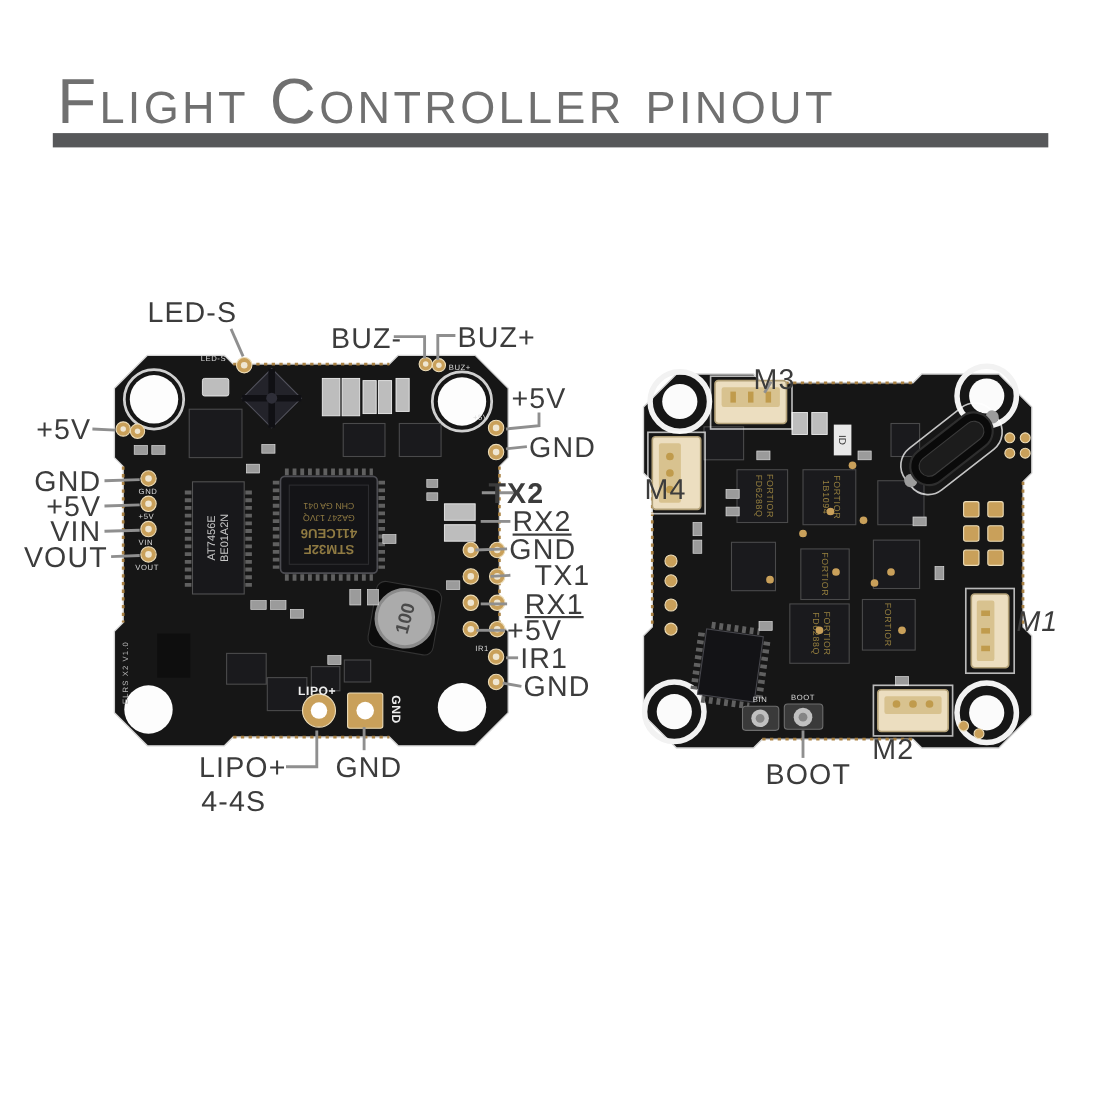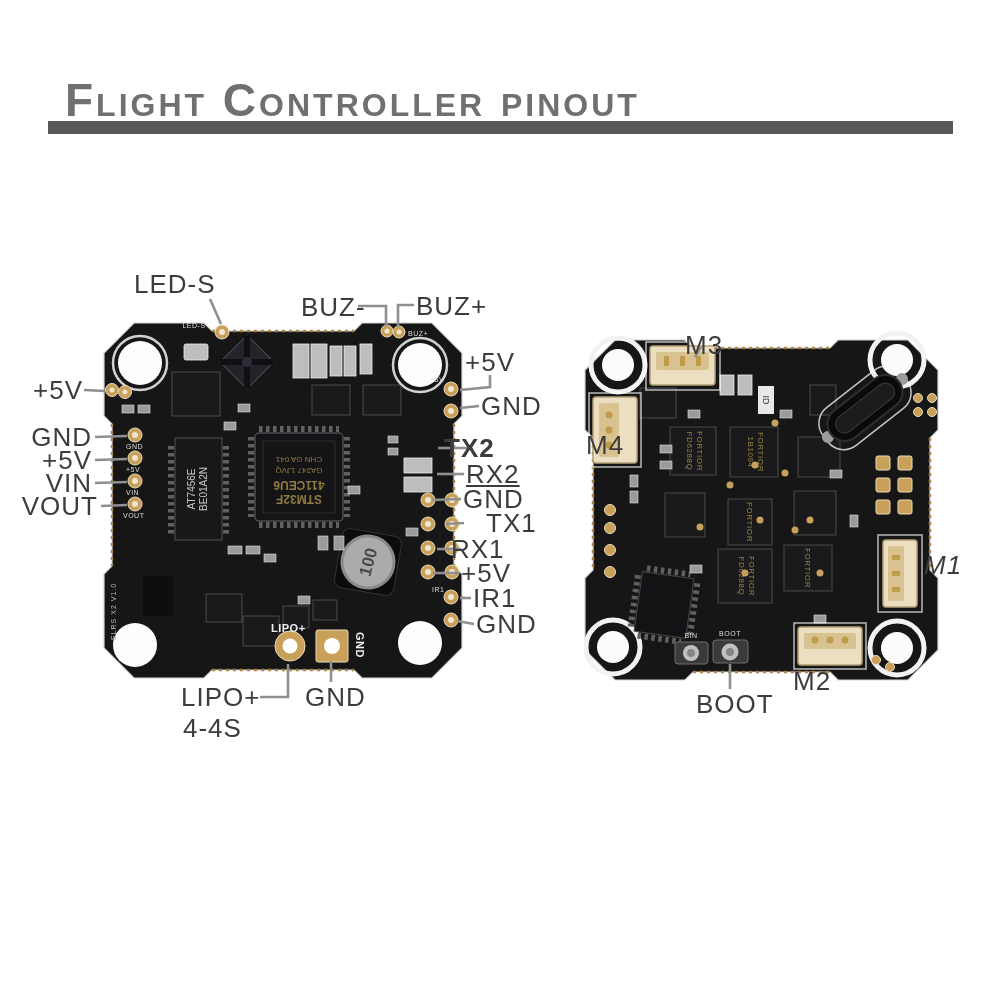--- a/index.html
+++ b/index.html
@@ -1,19 +1,19 @@
 <!DOCTYPE html>
 <html><head>
 <meta charset="utf-8">
 <style>
   html,body{margin:0;padding:0;background:#fff;}
   .page{position:relative;width:1000px;height:1000px;background:#ffffff;overflow:hidden;
         font-family:"Liberation Sans",sans-serif;}
-  .page-title{position:absolute;left:48px;top:60px;margin:17px;line-height:1;
-        font-variant:small-caps;font-weight:700;font-size:46px;letter-spacing:3px;color:#707070;}
+  .page-title{position:absolute;left:48px;top:60px;margin:4px;line-height:1;
+        font-variant:small-caps;font-weight:400;font-size:58px;letter-spacing:3px;color:#707070;}
   .title-bar{position:absolute;left:48px;top:121px;width:905px;height:13px;background:#57585a;}
   .pin-label{position:absolute;font-size:26px;line-height:1.05;letter-spacing:1px;
         color:#3c3c3c;white-space:nowrap;}
   .pin-label.ralign{text-align:right;}
   .leads{position:absolute;left:0;top:0;width:1000px;height:1000px;pointer-events:none;}
   .leads line,.leads polyline{stroke:#8f8f8f;stroke-width:2.6;fill:none;}
   svg text{font-family:"Liberation Sans",sans-serif;}
   .silk{fill:#dcdcdc;font-size:7px;letter-spacing:.5px;}
   .silkbold{fill:#ececec;font-size:11px;font-weight:bold;letter-spacing:.5px;}
   .chiptext{fill:#97803f;font-size:8px;letter-spacing:.6px;text-anchor:middle;}
@@ -390,21 +390,21 @@
 
   <span class="pin-label" style="left:134px;top:271px;">LED-S</span>
   <span class="pin-label" style="left:301px;top:294px;">BUZ-</span>
   <span class="pin-label" style="left:416px;top:293px;">BUZ+</span>
   <span class="pin-label" style="left:465px;top:349px;">+5V</span>
   <span class="pin-label" style="left:481px;top:393px;">GND</span>
   <span class="pin-label" style="left:444px;top:435px;font-weight:bold;">TX2</span>
   <span class="pin-label" style="left:466px;top:461px;text-decoration:underline;">RX2</span>
   <span class="pin-label" style="left:463px;top:486px;">GND</span>
   <span class="pin-label" style="left:466px;top:510px;margin-left:20px;">TX1</span>
-  <span class="pin-label" style="left:451px;top:536px;">RX1</span>
+  <span class="pin-label" style="left:477px;top:536px;text-decoration:underline;">RX1</span>
   <span class="pin-label" style="left:461px;top:560px;">+5V</span>
   <span class="pin-label" style="left:473px;top:585px;">IR1</span>
   <span class="pin-label" style="left:476px;top:611px;">GND</span>
   <span class="pin-label ralign" style="left:8px;top:377px;width:75px;">+5V</span>
   <span class="pin-label ralign" style="left:8px;top:424px;width:84px;">GND</span>
   <span class="pin-label ralign" style="left:8px;top:447px;width:84px;">+5V</span>
   <span class="pin-label ralign" style="left:8px;top:470px;width:84px;">VIN</span>
   <span class="pin-label ralign" style="left:8px;top:493px;width:90px;">VOUT</span>
   <span class="pin-label" style="left:181px;top:684px;">LIPO+</span>
   <span class="pin-label" style="left:183px;top:715px;">4-4S</span>

